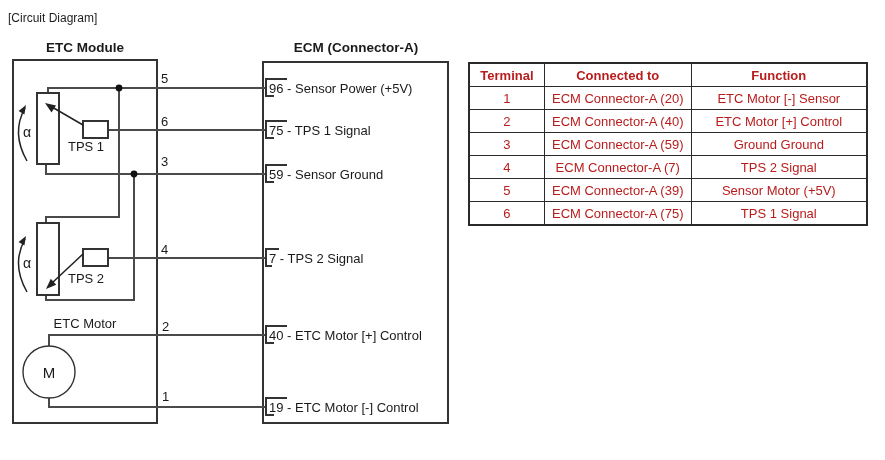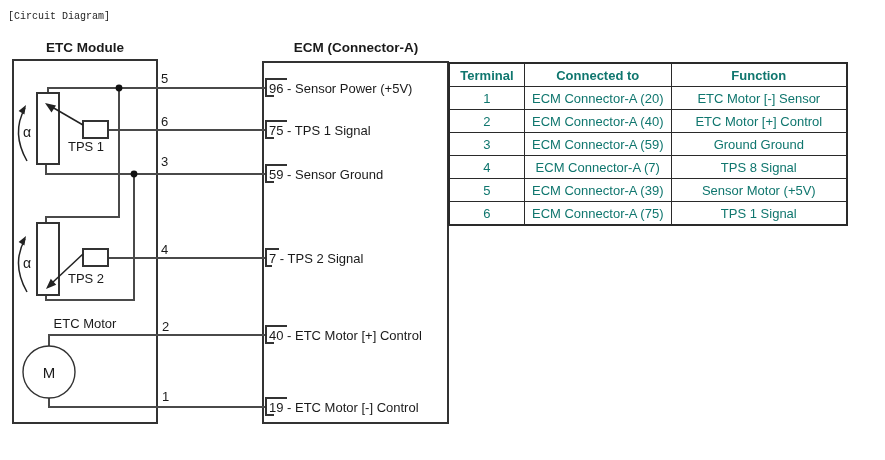--- a/index.html
+++ b/index.html
@@ -8,45 +8,44 @@
     width: 885px;
     height: 460px;
     background: #ffffff;
     font-family: "Liberation Sans", sans-serif;
     color: #1a1a1a;
     overflow: hidden;
   }
   .page { position: relative; width: 885px; height: 460px; }
   .section-title {
     position: absolute;
-    font-size: 10px;
+    font-size: 12px;
     color: #1d1d1d;
     white-space: nowrap;
-    font-family: Liberation Mono, monospace;
   }
   #circuit-title { left: 8px; top: 11px; }
   #conninfo-title { left: 464px; top: 11px; }
   svg.circuit { position: absolute; left: 0; top: 0; }
   svg text {
     font-family: "Liberation Sans", sans-serif;
     fill: #1a1a1a;
     font-size: 13px;
   }
   svg text.hdr { font-weight: bold; font-size: 13.5px; }
   svg text.alpha { font-size: 14px; }
   svg text.motor-m { font-size: 15px; }
   .conn-table {
     position: absolute;
-    left: 448px;
+    left: 468px;
     top: 62px;
     width: 400px;
     border-collapse: collapse;
     table-layout: fixed;
     font-size: 13px;
-    color: #0f766e;
+    color: #b91c1c;
     border: 2px solid #2a2a2a;
   }
   .conn-table th, .conn-table td {
     border: 1px solid #2a2a2a;
     text-align: center;
     vertical-align: middle;
     height: 22px;
     padding: 0 2px;
     white-space: nowrap;
     overflow: hidden;
@@ -157,21 +156,21 @@
         <td>ETC Motor [+] Control</td>
       </tr>
       <tr>
         <td>3</td>
         <td>ECM Connector-A (59)</td>
         <td>Ground Ground</td>
       </tr>
       <tr>
         <td>4</td>
         <td>ECM Connector-A (7)</td>
-        <td>TPS 8 Signal</td>
+        <td>TPS 2 Signal</td>
       </tr>
       <tr>
         <td>5</td>
         <td>ECM Connector-A (39)</td>
         <td>Sensor Motor (+5V)</td>
       </tr>
       <tr>
         <td>6</td>
         <td>ECM Connector-A (75)</td>
         <td>TPS 1 Signal</td>

